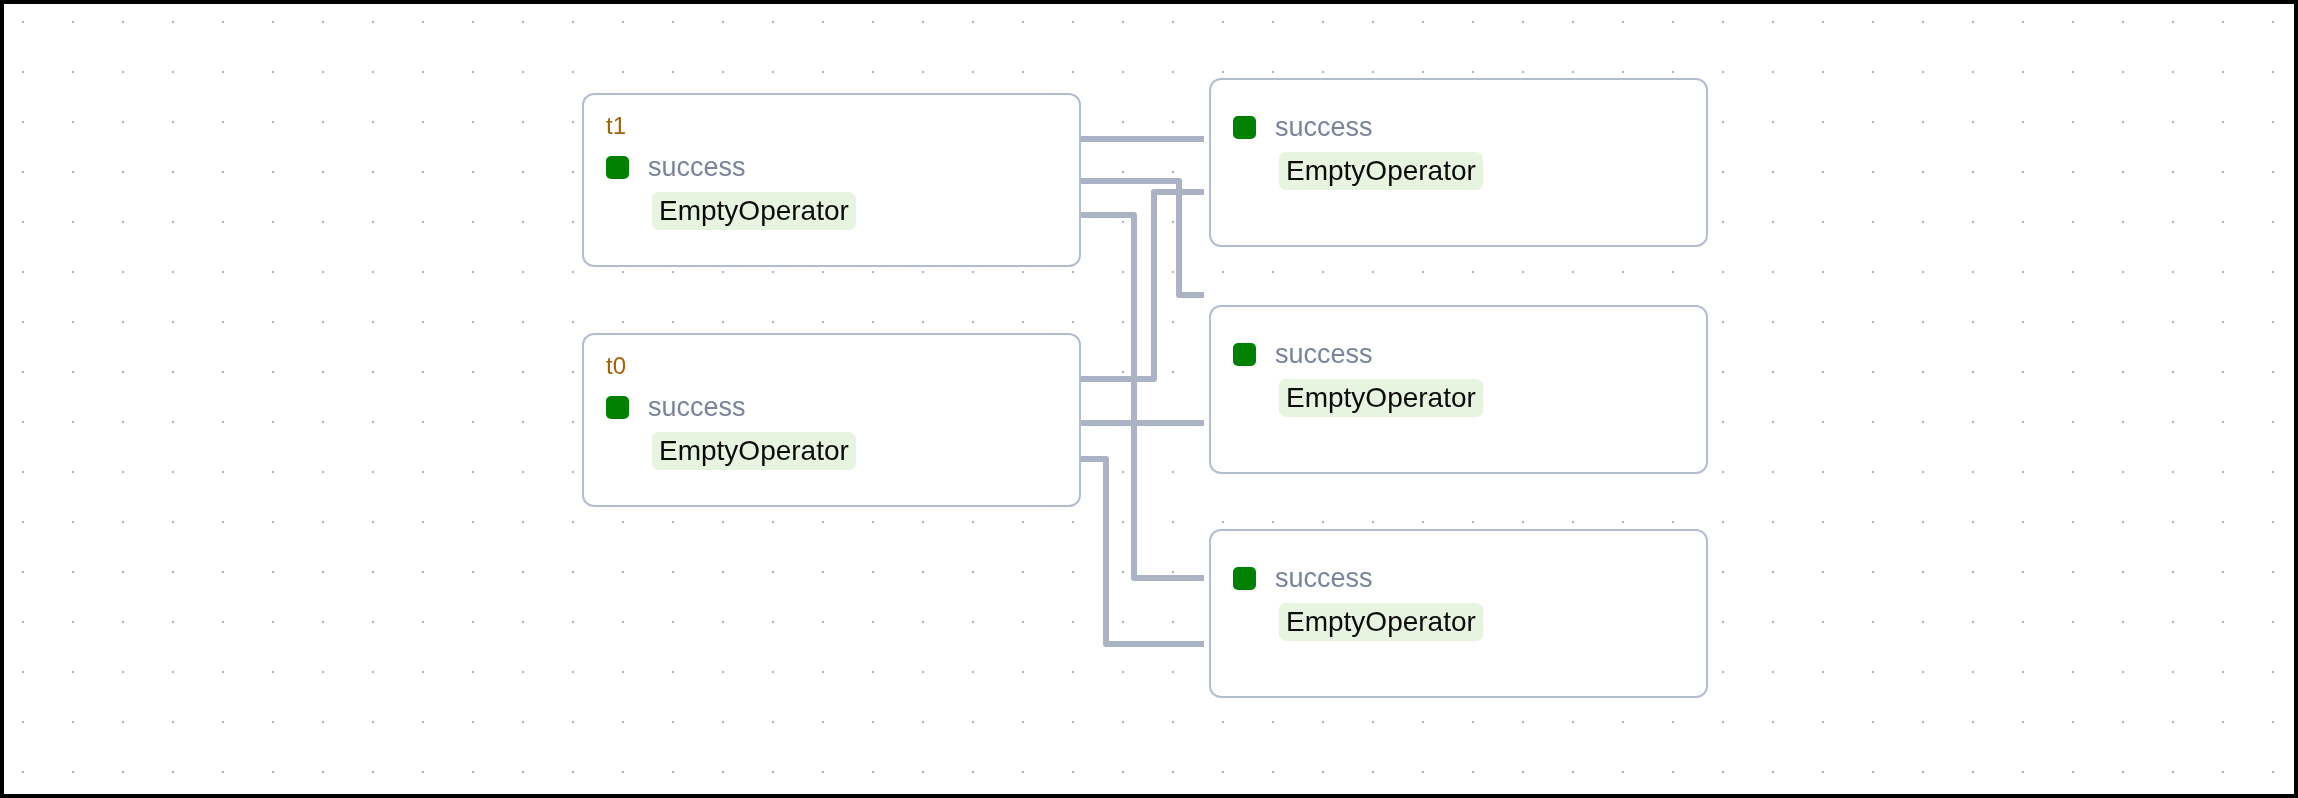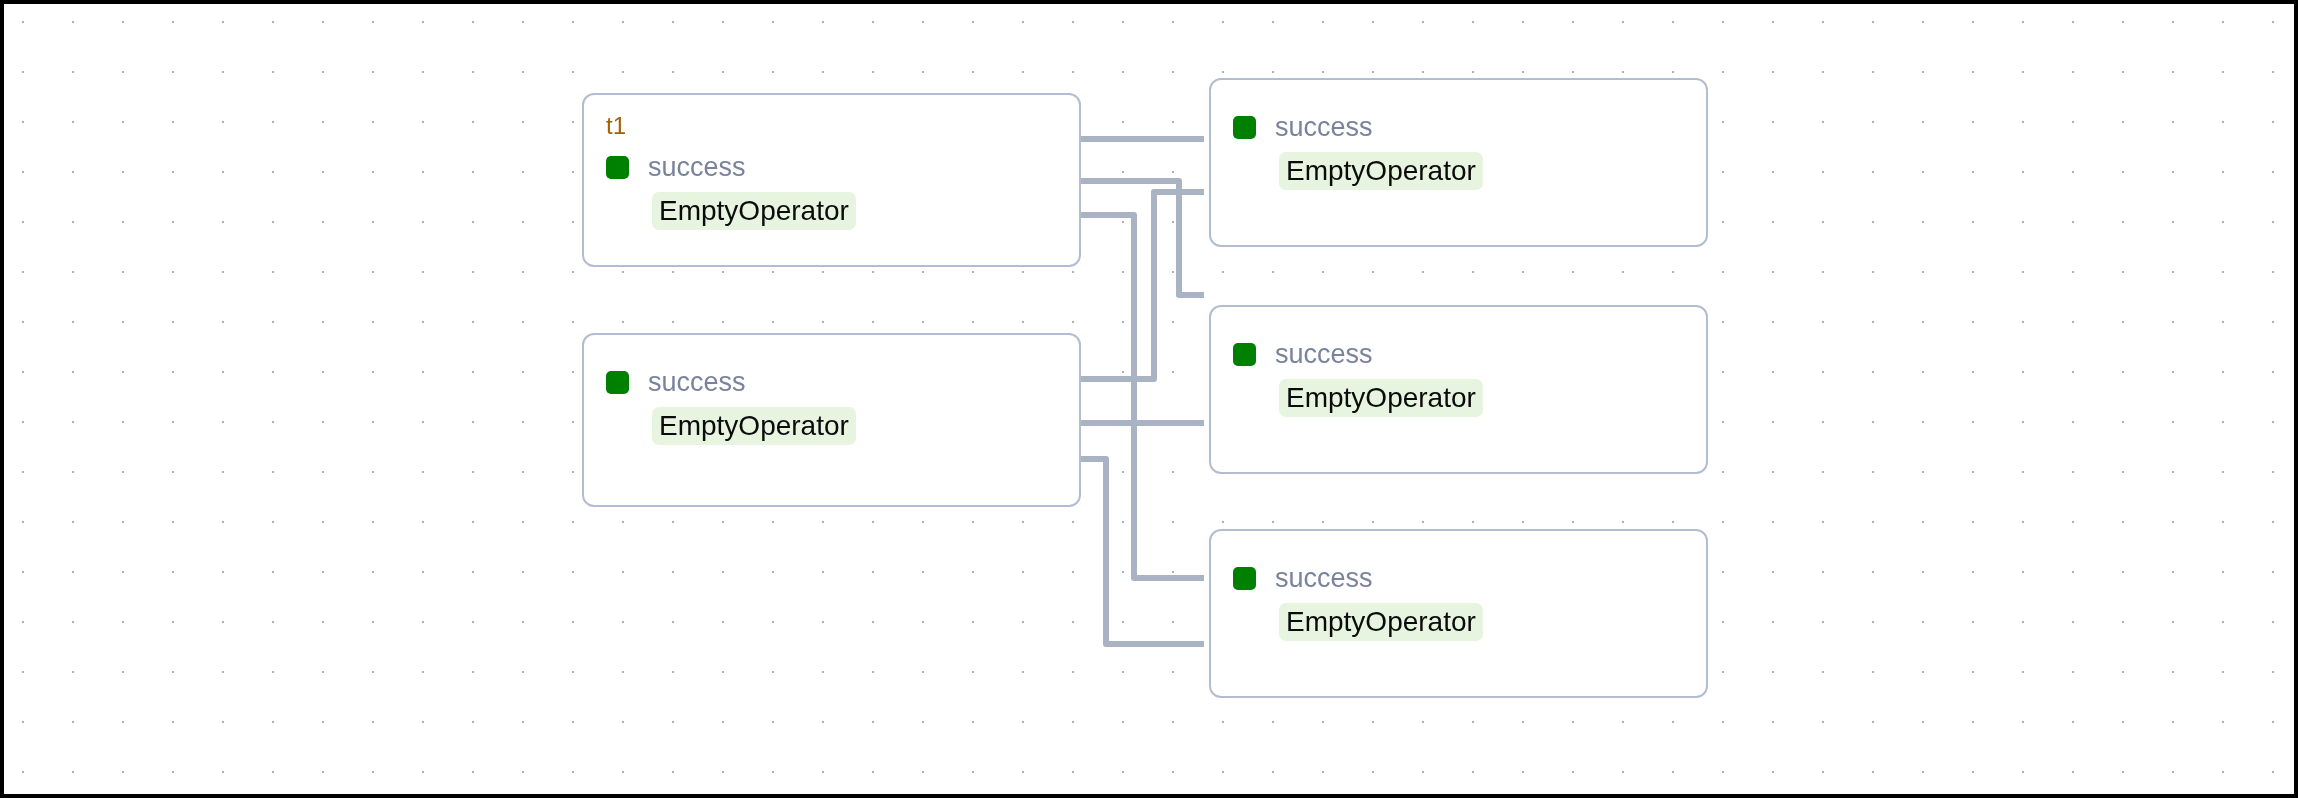--- a/index.html
+++ b/index.html
@@ -130,20 +130,21 @@
       <div class="task-state-row">
         <span class="state-swatch"></span>
         <span class="state-label">success</span>
       </div>
       <div class="task-operator-row">
         <span class="operator-chip">EmptyOperator</span>
       </div>
     </div>
 
     <div class="task-node" style="left: 578px; top: 329px; width: 499px; height: 174px;">
+      <div class="task-id">t0</div>
       <div class="task-state-row">
         <span class="state-swatch"></span>
         <span class="state-label">success</span>
       </div>
       <div class="task-operator-row">
         <span class="operator-chip">EmptyOperator</span>
       </div>
     </div>
 
     <div class="task-node" style="left: 1205px; top: 74px; width: 499px; height: 169px;">

